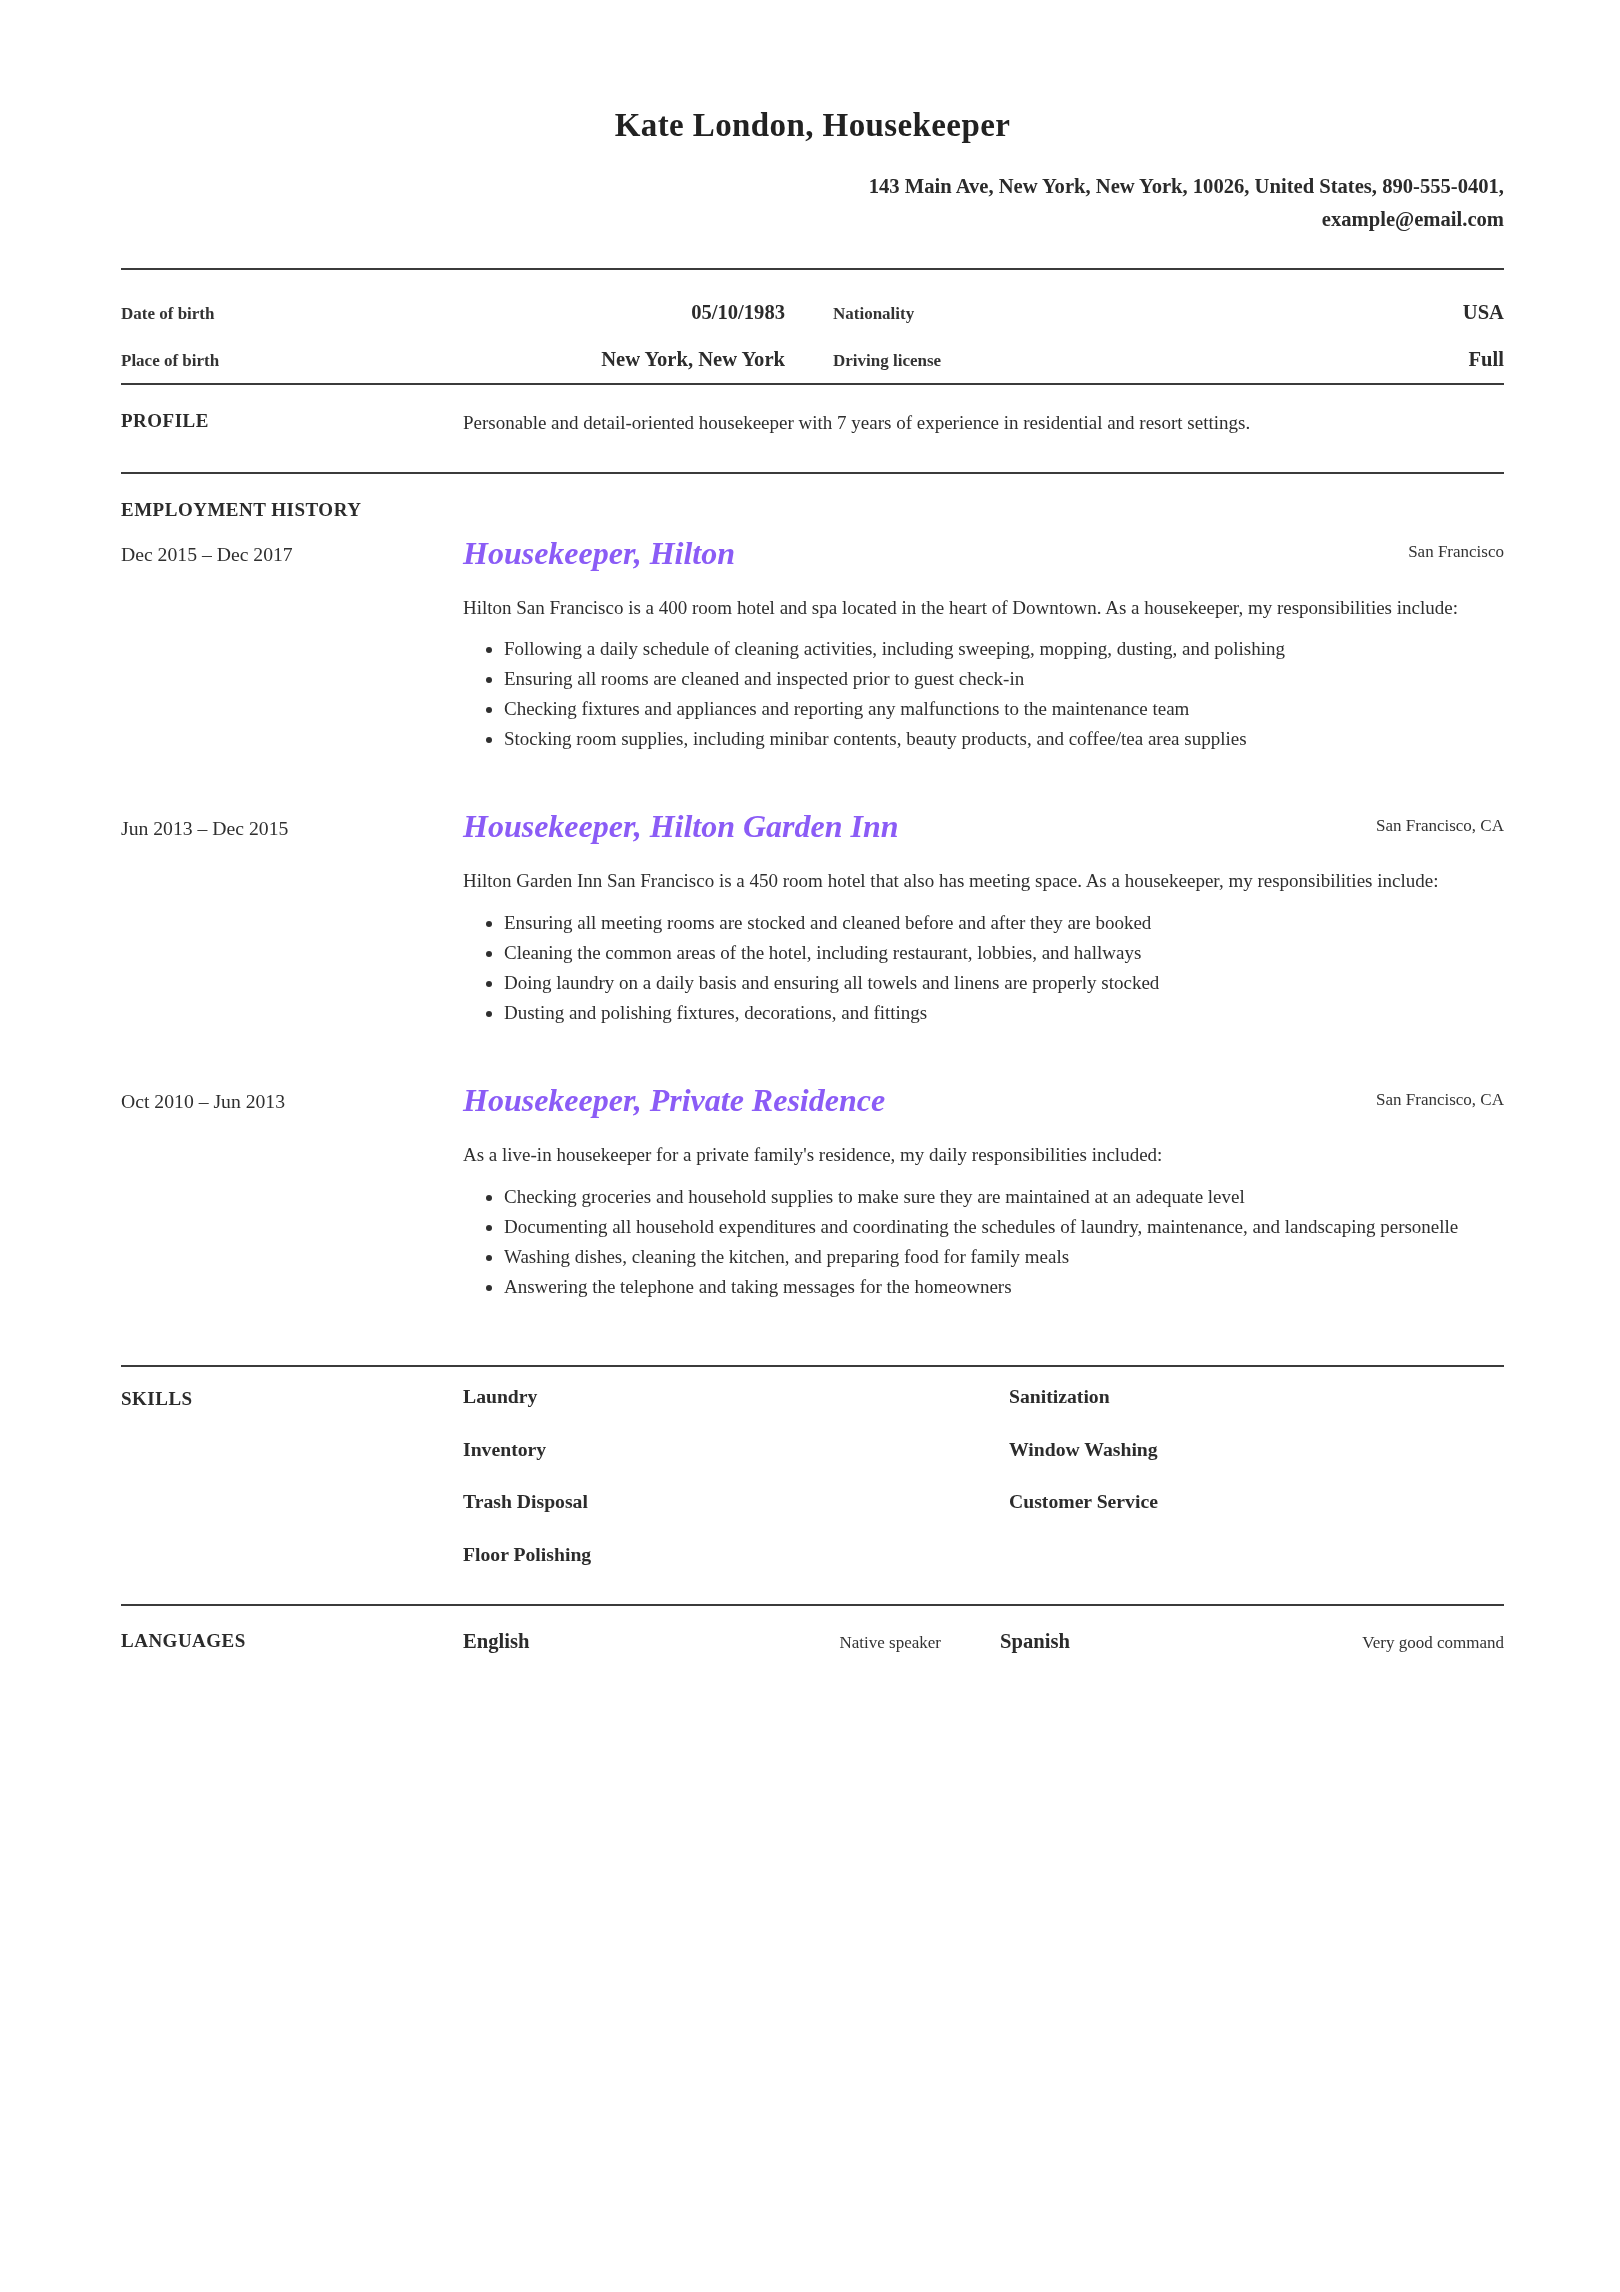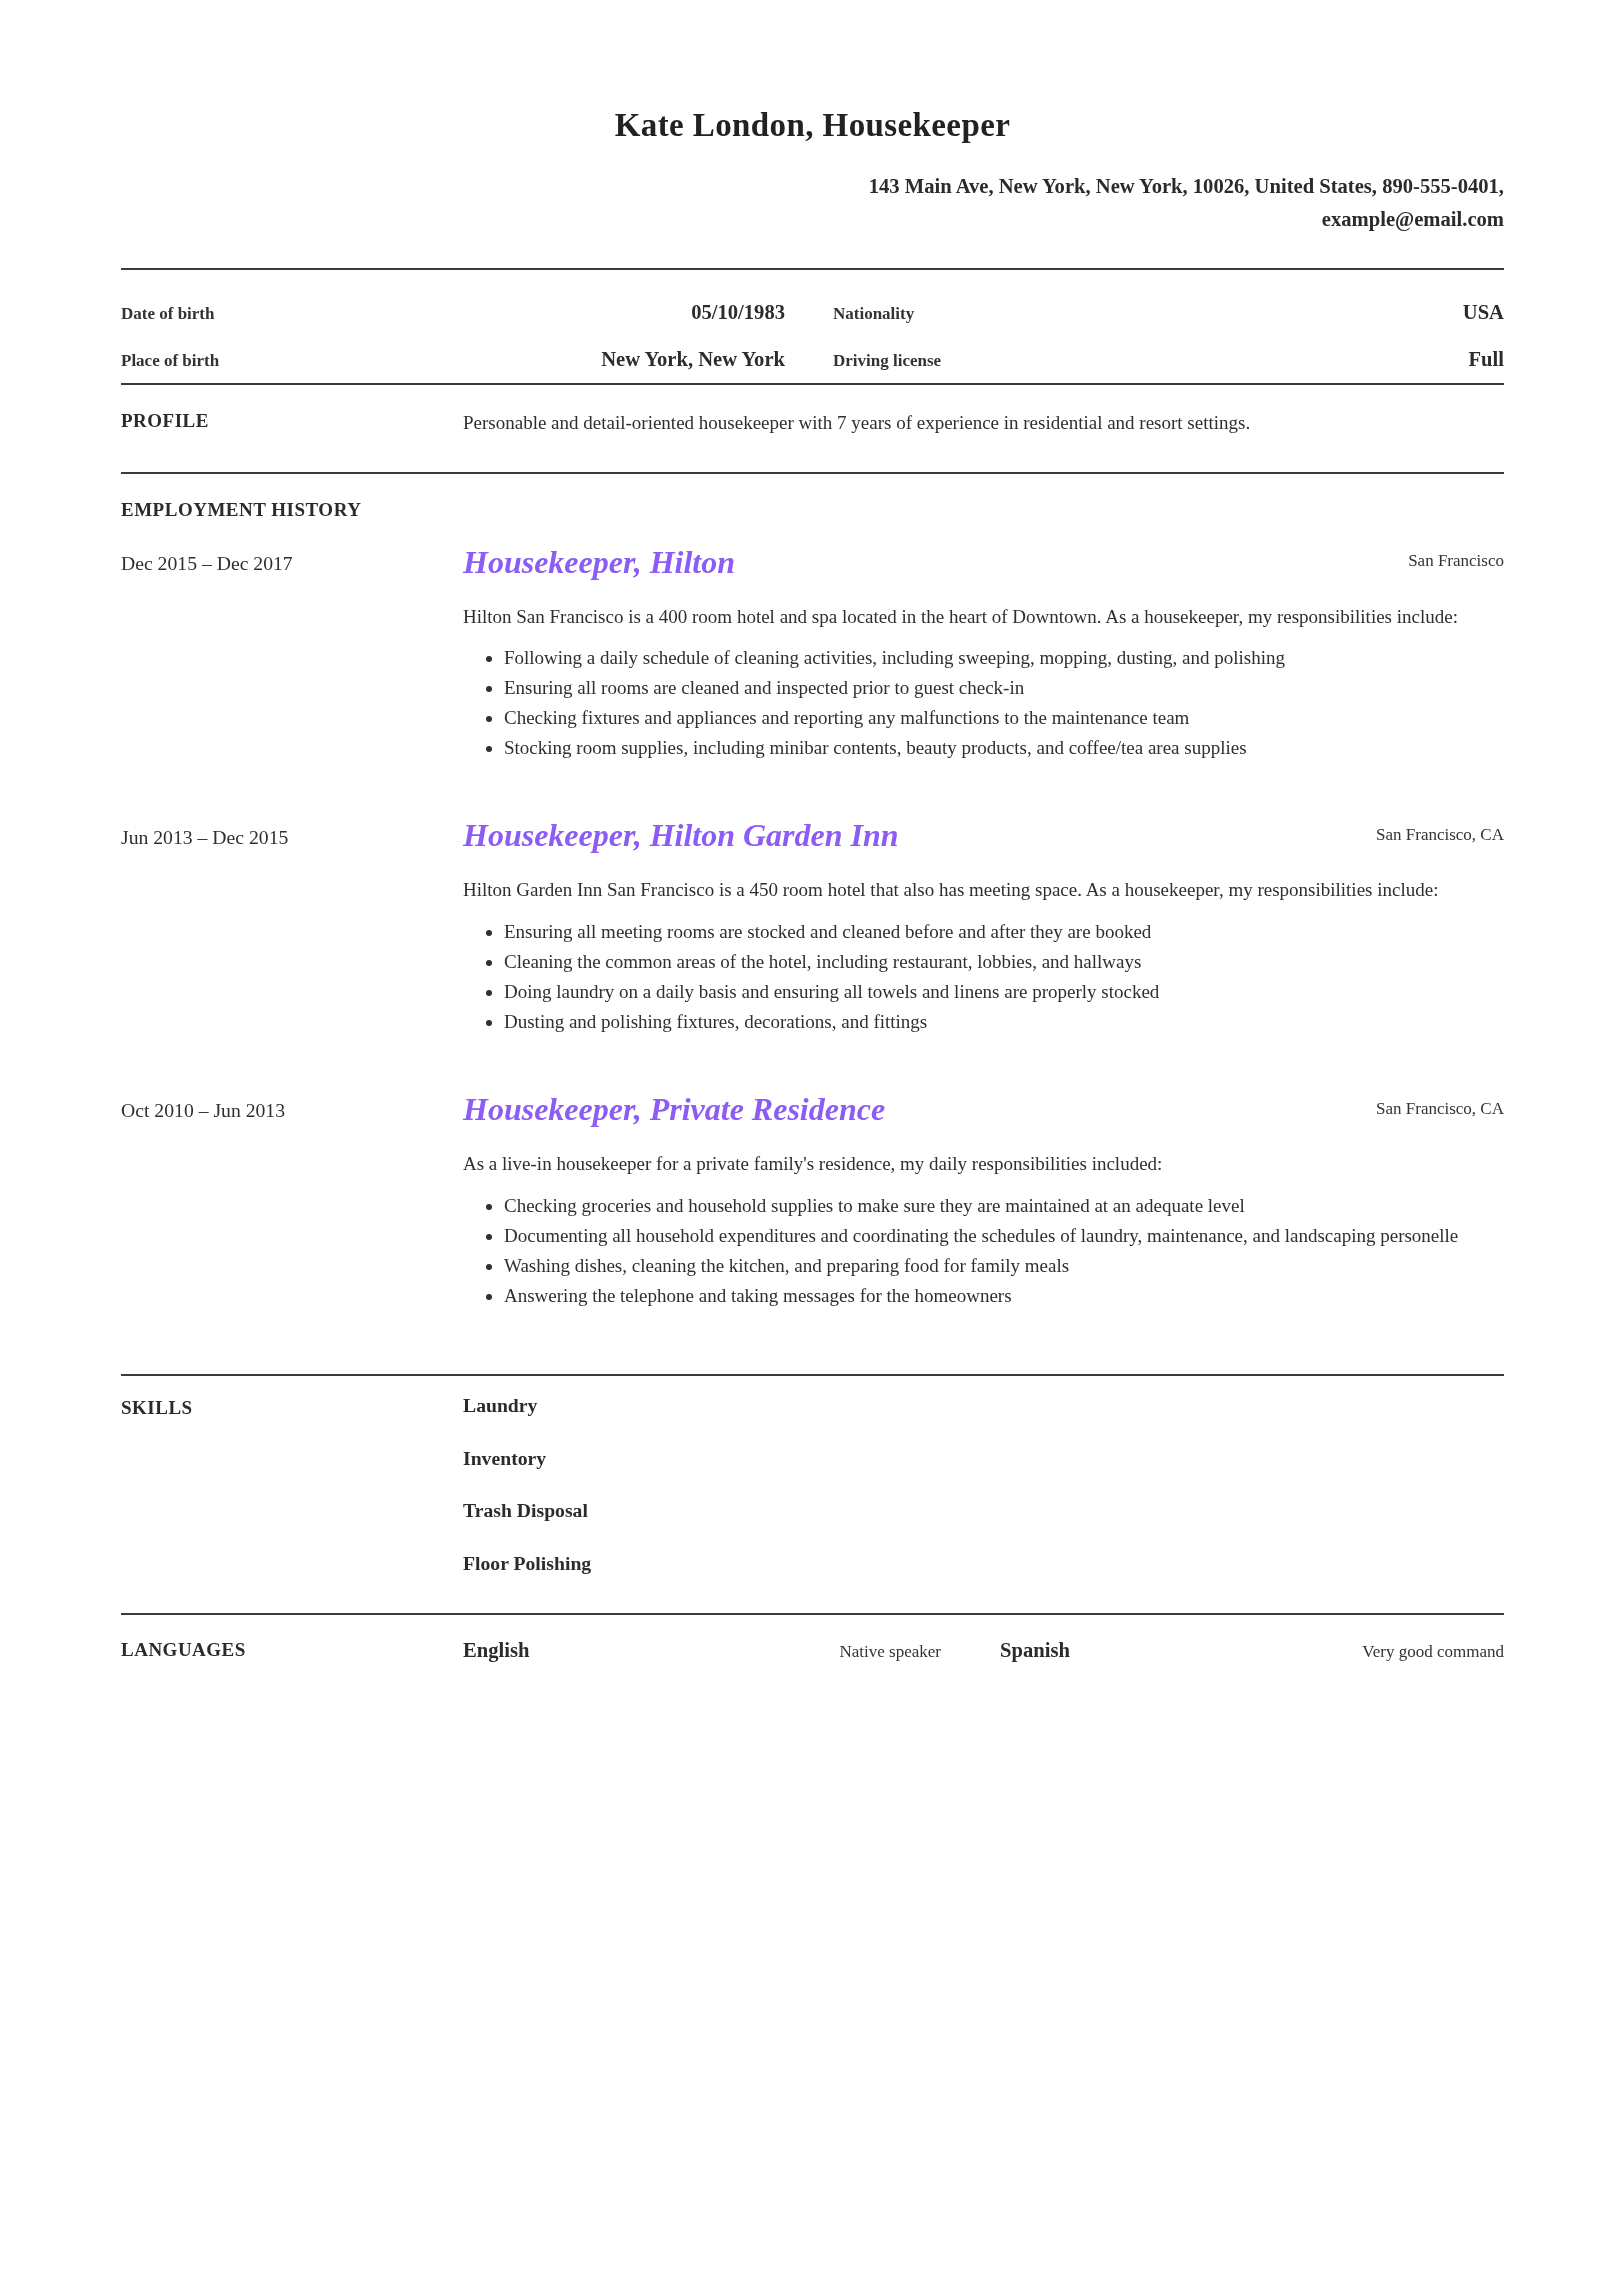--- a/index.html
+++ b/index.html
@@ -41,21 +41,21 @@
     align-items: baseline;
   }
   .details-row + .details-row { margin-top: 19.7px; }
   .d-label { font-size: 17px; color: #333; line-height: 23px; }
   .d-value { font-size: 20.6px; color: #2c2c2c; line-height: 27px; text-align: right; }
   
   .profile { padding: 23px 0 34px; }
   .profile-text { font-size: 19px; line-height: 30px; color: #2f2f2f; }
   
   .employment { padding: 23px 0 47px; }
-  .employment .sec-head { margin-bottom: 24px; }
+  .employment .sec-head { margin-bottom: 15px; }
   .job { display: grid; grid-template-columns: 342px 1fr; margin-bottom: 56px; }
   .job:last-child { margin-bottom: 16px; }
   .job-dates { font-size: 19.7px; color: #2f2f2f; padding-top: 5.4px; line-height: 25px; }
   .job-head { display: flex; justify-content: space-between; align-items: flex-start; }
   .job-title { margin: 0; font-size: 32px; font-weight: 700; color: #8b5cf6; line-height: 32px; font-style: italic; }
   .job-loc { font-size: 17px; color: #333; padding-top: 4.5px; line-height: 21.5px; }
   .job-desc { margin: 23px 0 0; font-size: 19px; line-height: 32px; }
   .job-bullets { margin: 10.7px 0 0; padding-left: 41px; list-style: disc outside; }
   .job-bullets li { font-size: 19px; line-height: 30px; margin: 0; }
   
@@ -163,20 +163,25 @@
 
   <section class="skills rule-top sec-grid">
     <div class="sec-head">SKILLS</div>
     <div class="skills-grid">
       <ul class="skill-list">
         <li>Laundry</li>
         <li>Inventory</li>
         <li>Trash Disposal</li>
         <li>Floor Polishing</li>
       </ul>
+      <ul class="skill-list">
+        <li>Sanitization</li>
+        <li>Window Washing</li>
+        <li>Customer Service</li>
+      </ul>
     </div>
   </section>
 
   <section class="languages rule-top sec-grid">
     <div class="sec-head">LANGUAGES</div>
     <div class="langs">
       <div class="lang">
         <span class="lang-name">English</span>
         <span class="lang-level">Native speaker</span>
       </div>

